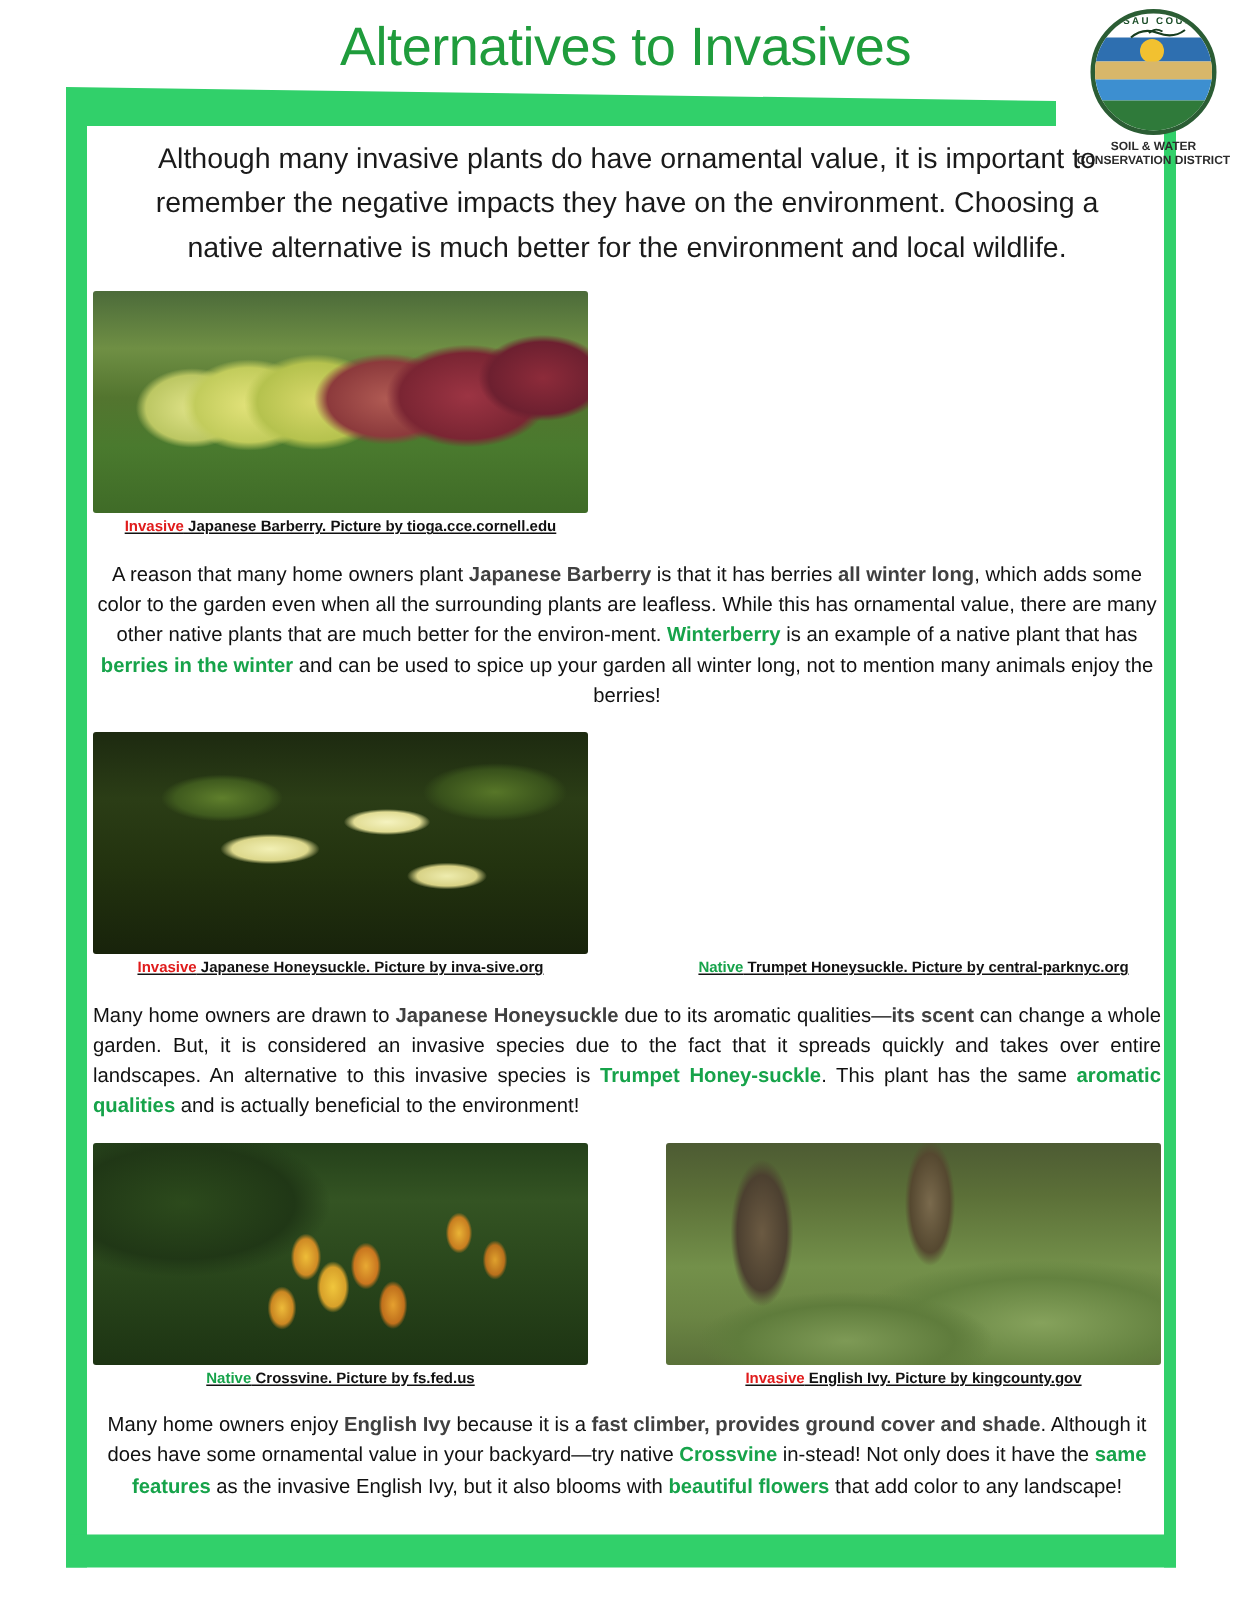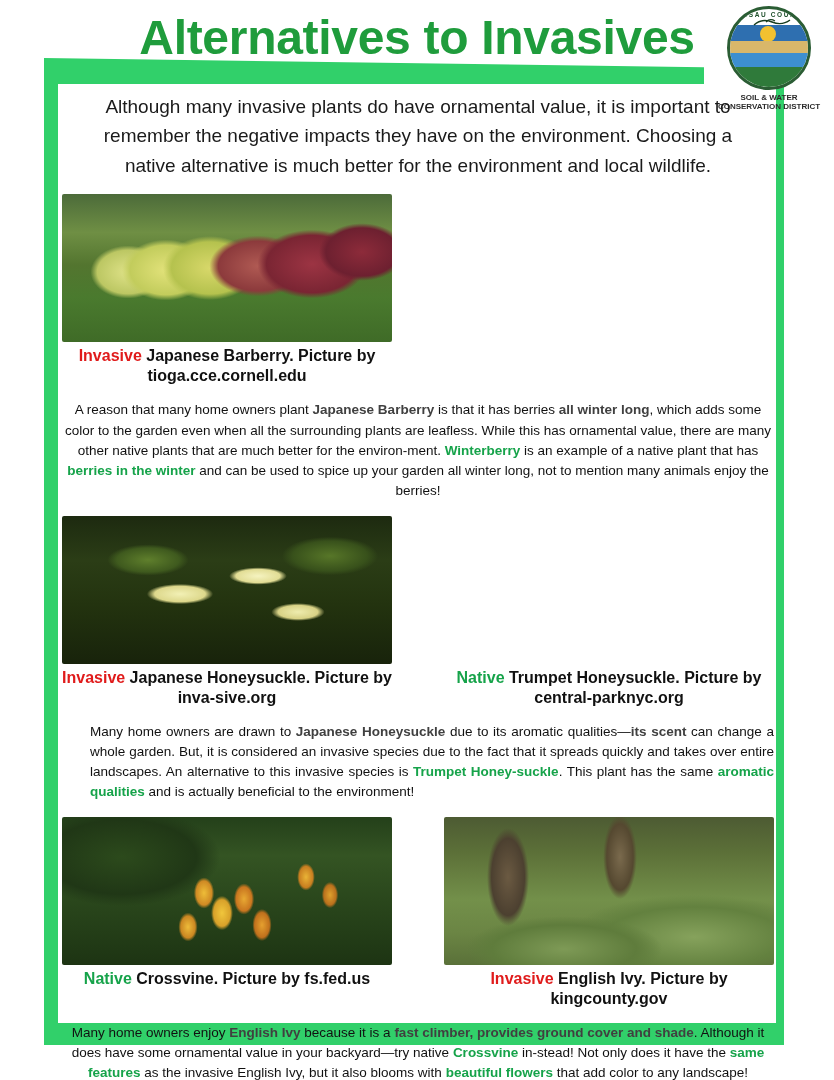--- a/index.html
+++ b/index.html
@@ -58,22 +58,22 @@
     background: #31d06a;
   }
 
   
   .title {
     position: absolute;
     left: 0;
     top: 10px;
     width: 834px;
     text-align: center;
-    font-size: 48px;
-    font-weight: bold;
+    font-size: 36px;
+    font-weight: normal;
     color: #1f9c3c;
     letter-spacing: -0.3px;
   }
 
   
   .logo-wrap {
     position: absolute;
     right: 6px;
     top: 6px;
     width: 118px;
@@ -135,37 +135,38 @@
   .photo {
     width: 330px;
     height: 148px;
     border-radius: 2px;
     background-size: cover;
     position: relative;
     overflow: hidden;
   }
   .caption {
     margin-top: 4px;
-    font-size: 16px;
+    font-size: 10px;
     font-weight: bold;
     color: #111;
     text-align: center;
     line-height: 1.25;
+    text-decoration: underline;
   }
   .caption .inv { color: #e01b1b; }
   .caption .nat { color: #16a34a; }
 
   .para {
     font-size: 13.5px;
     line-height: 1.5;
     color: #111;
     margin-top: 14px;
     text-align: center;
   }
-  .para.just { text-align: justify; margin-left: 28px; }
+  .para.just { text-align: justify; }
   .red   { color: #404040; font-weight: bold; }
   .green { color: #16a34a; font-weight: bold; }
 
   
   .ph-barberry {
     background:
       radial-gradient(ellipse 60px 40px at 300px 58px, #8d2b3a 0%, #6d2030 60%, transparent 72%),
       radial-gradient(ellipse 70px 44px at 250px 70px, #9c3443 0%, #7a2533 65%, transparent 78%),
       radial-gradient(ellipse 64px 40px at 196px 72px, #b05a53 0%, #8c3a3c 62%, transparent 76%),
       radial-gradient(ellipse 62px 42px at 148px 74px, #d8d86a 0%, #b5c24e 62%, transparent 76%),

